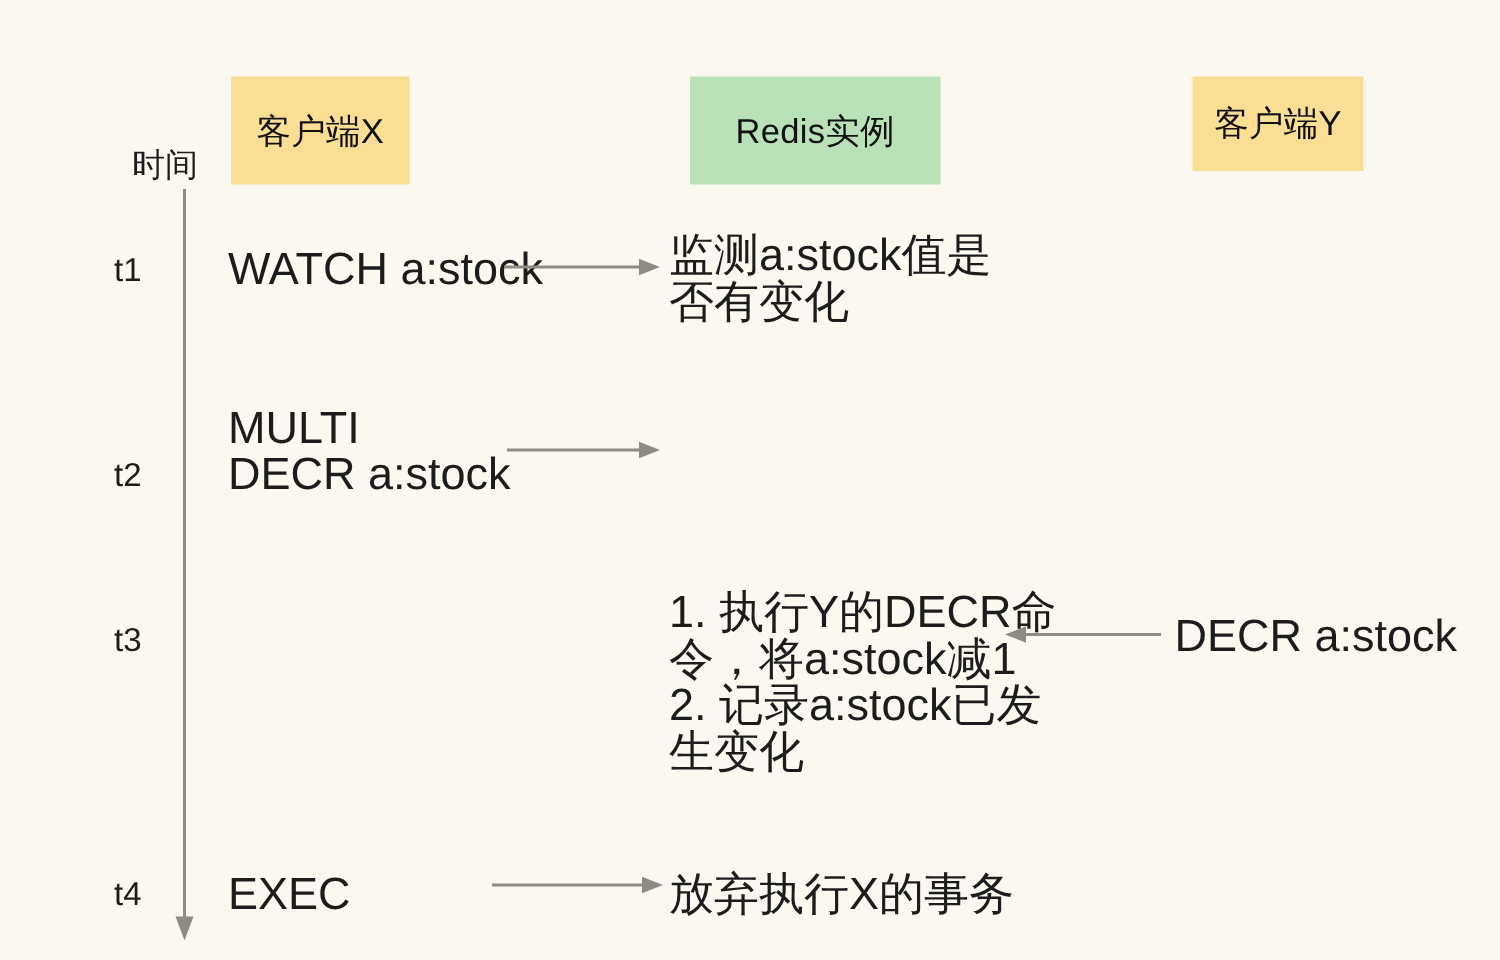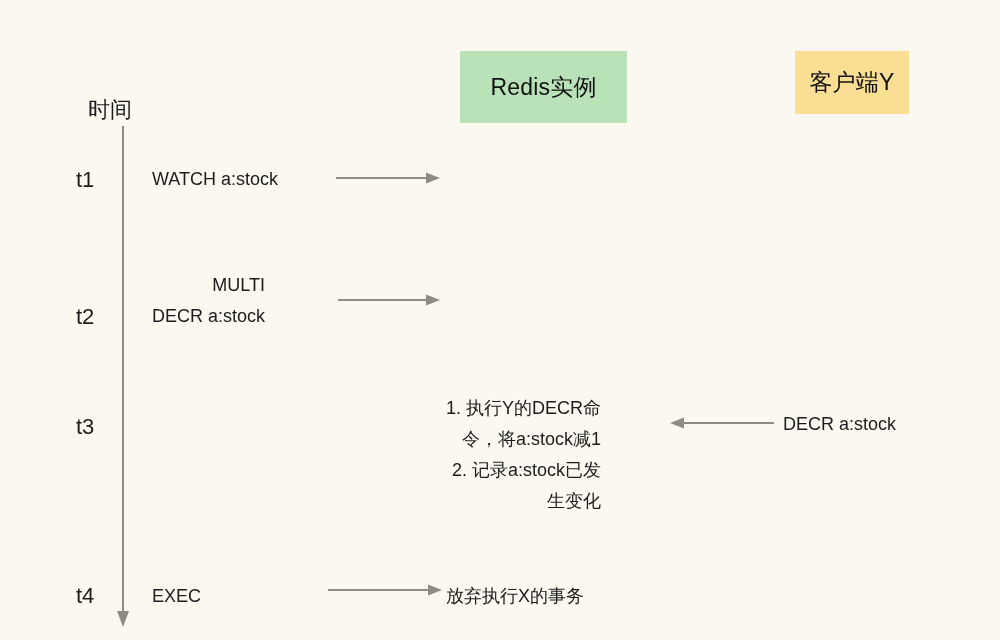--- a/index.html
+++ b/index.html
@@ -76,41 +76,43 @@
     left: 76px;
     width: 34px;
     font-size: 22px;
     line-height: 1;
     color: #1c1c1c;
   }
 
   
   .msg {
     position: absolute;
-    font-size: 18px;
+    font-size: 30px;
     line-height: 31px;
     color: #1c1c1c;
     white-space: pre-line;
-    text-align: right;
   }
   .msg.left-col  { left: 152px; }
   .msg.right-col { left: 446px; }
   .msg.far-col   { left: 783px; }
 
   
   .arrow {
     position: absolute;
     height: 14px;
   }
 </style>
 </head>
 <body>
 
 <div id="canvas">
 
+  <div class="actor-box" id="actor-client-x">
+    <span>客户端X</span>
+  </div>
 
   <div class="actor-box" id="actor-redis">
     <span>Redis实例</span>
   </div>
 
   <div class="actor-box" id="actor-client-y">
     <span>客户端Y</span>
   </div>
 
   <div id="time-label">时间</div>
@@ -129,20 +131,22 @@
 
   <div class="msg left-col" style="top:164px">WATCH a:stock</div>
 
   <div class="arrow" style="left:336px; top:171px; width:106px;">
     <svg width="106" height="14" viewBox="0 0 106 14" xmlns="http://www.w3.org/2000/svg">
       <line x1="0" y1="7" x2="92" y2="7" stroke="#8c8c84" stroke-width="2"></line>
       <polygon points="104,7 90,1.5 90,12.5" fill="#8c8c84"></polygon>
     </svg>
   </div>
 
+  <div class="msg right-col" style="top:155px">监测a:stock值是
+否有变化</div>
 
   <div class="msg left-col" style="top:270px">MULTI
 DECR a:stock</div>
 
   <div class="arrow" style="left:338px; top:293px; width:104px;">
     <svg width="104" height="14" viewBox="0 0 104 14" xmlns="http://www.w3.org/2000/svg">
       <line x1="0" y1="7" x2="90" y2="7" stroke="#8c8c84" stroke-width="2"></line>
       <polygon points="102,7 88,1.5 88,12.5" fill="#8c8c84"></polygon>
     </svg>
   </div>

